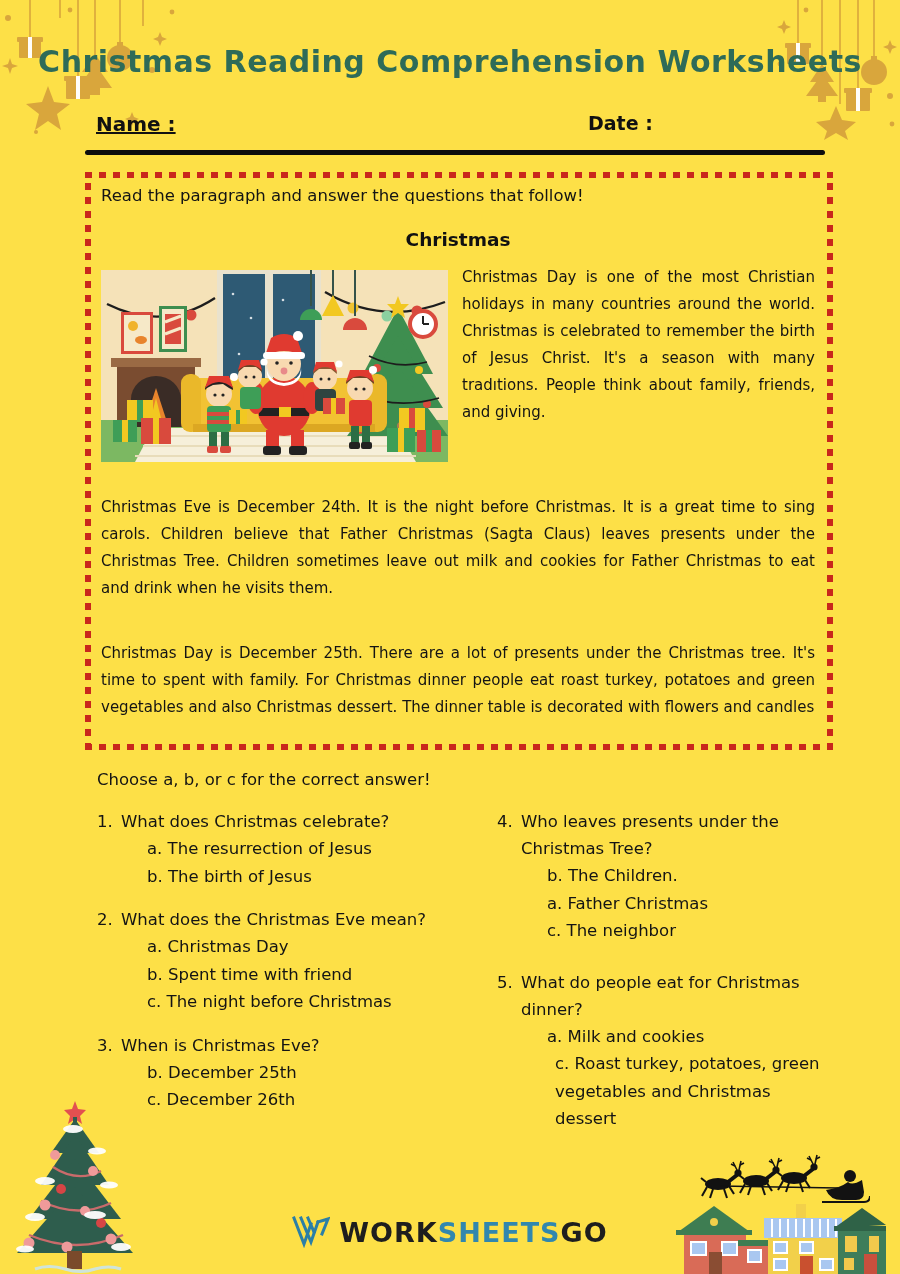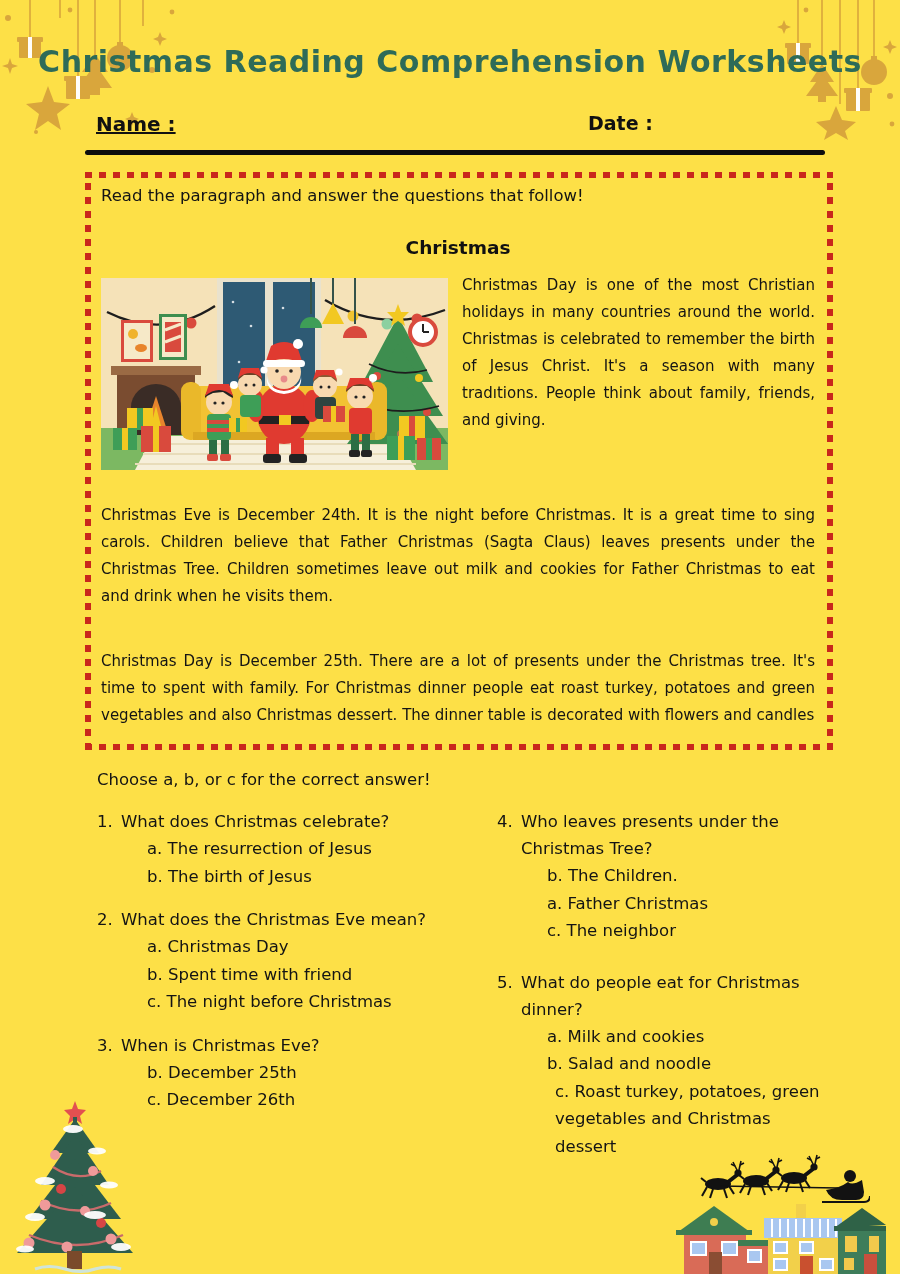--- a/index.html
+++ b/index.html
@@ -21,21 +21,21 @@
   .passage-box{
     top:172px;left:85px;width:748px;height:578px;box-sizing:border-box;
     padding:14px 18px 10px 16px;
     background:
       repeating-linear-gradient(90deg,#c9271c 0 7px,transparent 7px 14px) left top / 100% 6px no-repeat,
       repeating-linear-gradient(90deg,#c9271c 0 7px,transparent 7px 14px) left bottom / 100% 6px no-repeat,
       repeating-linear-gradient(0deg,#c9271c 0 7px,transparent 7px 14px) left top / 6px 100% no-repeat,
       repeating-linear-gradient(0deg,#c9271c 0 7px,transparent 7px 14px) right top / 6px 100% no-repeat;
   }
   .passage-instruction{font-size:16.5px;color:#141414;}
-  .passage-heading{margin-top:32px;text-align:center;font-size:18.5px;font-weight:bold;color:#111;}
+  .passage-heading{margin-top:24px;text-align:center;font-size:18.5px;font-weight:bold;color:#111;}
   .passage-row{display:flex;gap:14px;margin-top:20px;align-items:flex-start;}
   .illustration{width:347px;height:192px;flex:0 0 auto;display:block;}
   .para{font-size:15px;line-height:27px;text-align:justify;color:#141414;}
   .para-first{flex:1;margin-top:-6px;}
   .para-2{margin-top:32px;}
   .para-3{margin-top:38px;}
   
   .quiz-instruction{top:770px;left:97px;font-size:16.5px;color:#141414;}
   .quiz-col-left{top:808px;left:97px;width:396px;}
   .quiz-col-right{top:808px;left:497px;width:332px;}
@@ -340,21 +340,20 @@
         <div class="q-option">c. The neighbor</div>
       </div>
     </div>
     <div class="question" style="margin-top:24px;">
       <div class="q-line">
         <span class="q-num">5.</span>
         <span class="q-text">What do people eat for Christmas dinner?</span>
       </div>
       <div class="q-options">
         <div class="q-option">a. Milk and cookies</div>
-        <div class="q-option">b. Salad and noodle</div>
         <div class="q-option wrapme">c. Roast turkey, potatoes, green vegetables and Christmas dessert</div>
       </div>
     </div>
   </div>
 
   <svg class="abs tree-deco" width="140" height="180" viewBox="0 0 140 180">
     <polygon points="70,8 73,16 81,17 75,23 77,31 70,26 63,31 65,23 59,17 67,16" fill="#e25050"></polygon>
     <rect x="68" y="24" width="4" height="8" fill="#2e5d4d"></rect>
     <polygon points="70,26 46,60 94,60" fill="#2e5d4d"></polygon>
     <polygon points="70,42 36,92 104,92" fill="#2e5d4d"></polygon>
@@ -381,20 +380,31 @@
         <ellipse cx="104" cy="92" rx="9" ry="3.6"></ellipse>
       <ellipse cx="30" cy="124" rx="10" ry="4"></ellipse>
         <ellipse cx="90" cy="122" rx="11" ry="4"></ellipse>
       <ellipse cx="20" cy="156" rx="9" ry="3.6"></ellipse>
         <ellipse cx="116" cy="154" rx="10" ry="4"></ellipse>
     </g>
     <rect x="62" y="158" width="15" height="18" fill="#7a4a2b"></rect>
     <path d="M30,176 q14,-5 30,0 q16,5 30,0 q14,-4 26,0" stroke="#cfe4da" fill="none" stroke-width="3"></path>
   </svg>
 
+  <div class="abs logo">
+    <svg width="38" height="32" viewBox="0 0 38 32">
+      <g stroke="#2b7fa6" stroke-width="3" fill="none" stroke-linecap="square">
+        <polyline points="2,2 12,28 19,8"></polyline>
+        <polyline points="9,2 19,26 26,6"></polyline>
+        <polyline points="16,2 22,16"></polyline>
+        <polyline points="26,6 36,3 30,18"></polyline>
+      </g>
+    </svg>
+    <div class="logo-text"><span>WORK</span><span class="mid">SHEETS</span><span>GO</span></div>
+  </div>
 
   <svg class="abs sleigh-deco" width="172" height="56" viewBox="0 0 172 56">
     <defs>
       <g id="rdeer">
         <ellipse cx="18" cy="26" rx="13" ry="6" fill="#121212"></ellipse>
         <g stroke="#121212" stroke-width="2">
           <line x1="7" y1="29" x2="2" y2="38"></line>
             <line x1="13" y1="31" x2="10" y2="40"></line>
           <line x1="24" y1="31" x2="27" y2="40"></line>
             <line x1="29" y1="28" x2="34" y2="36"></line>

